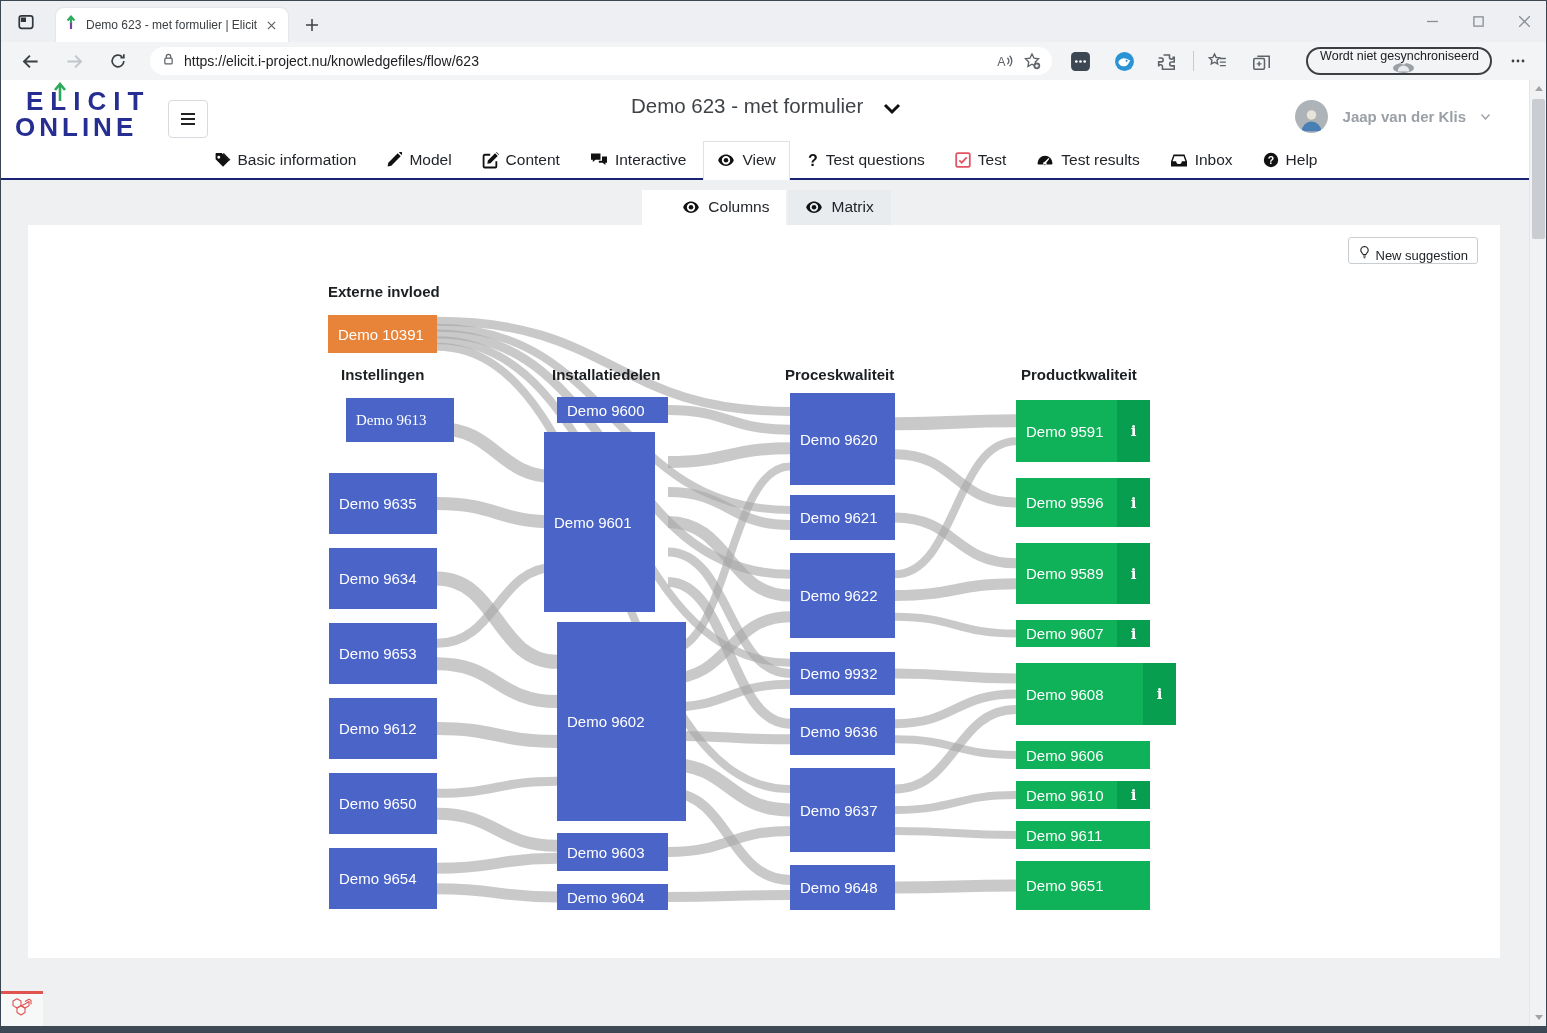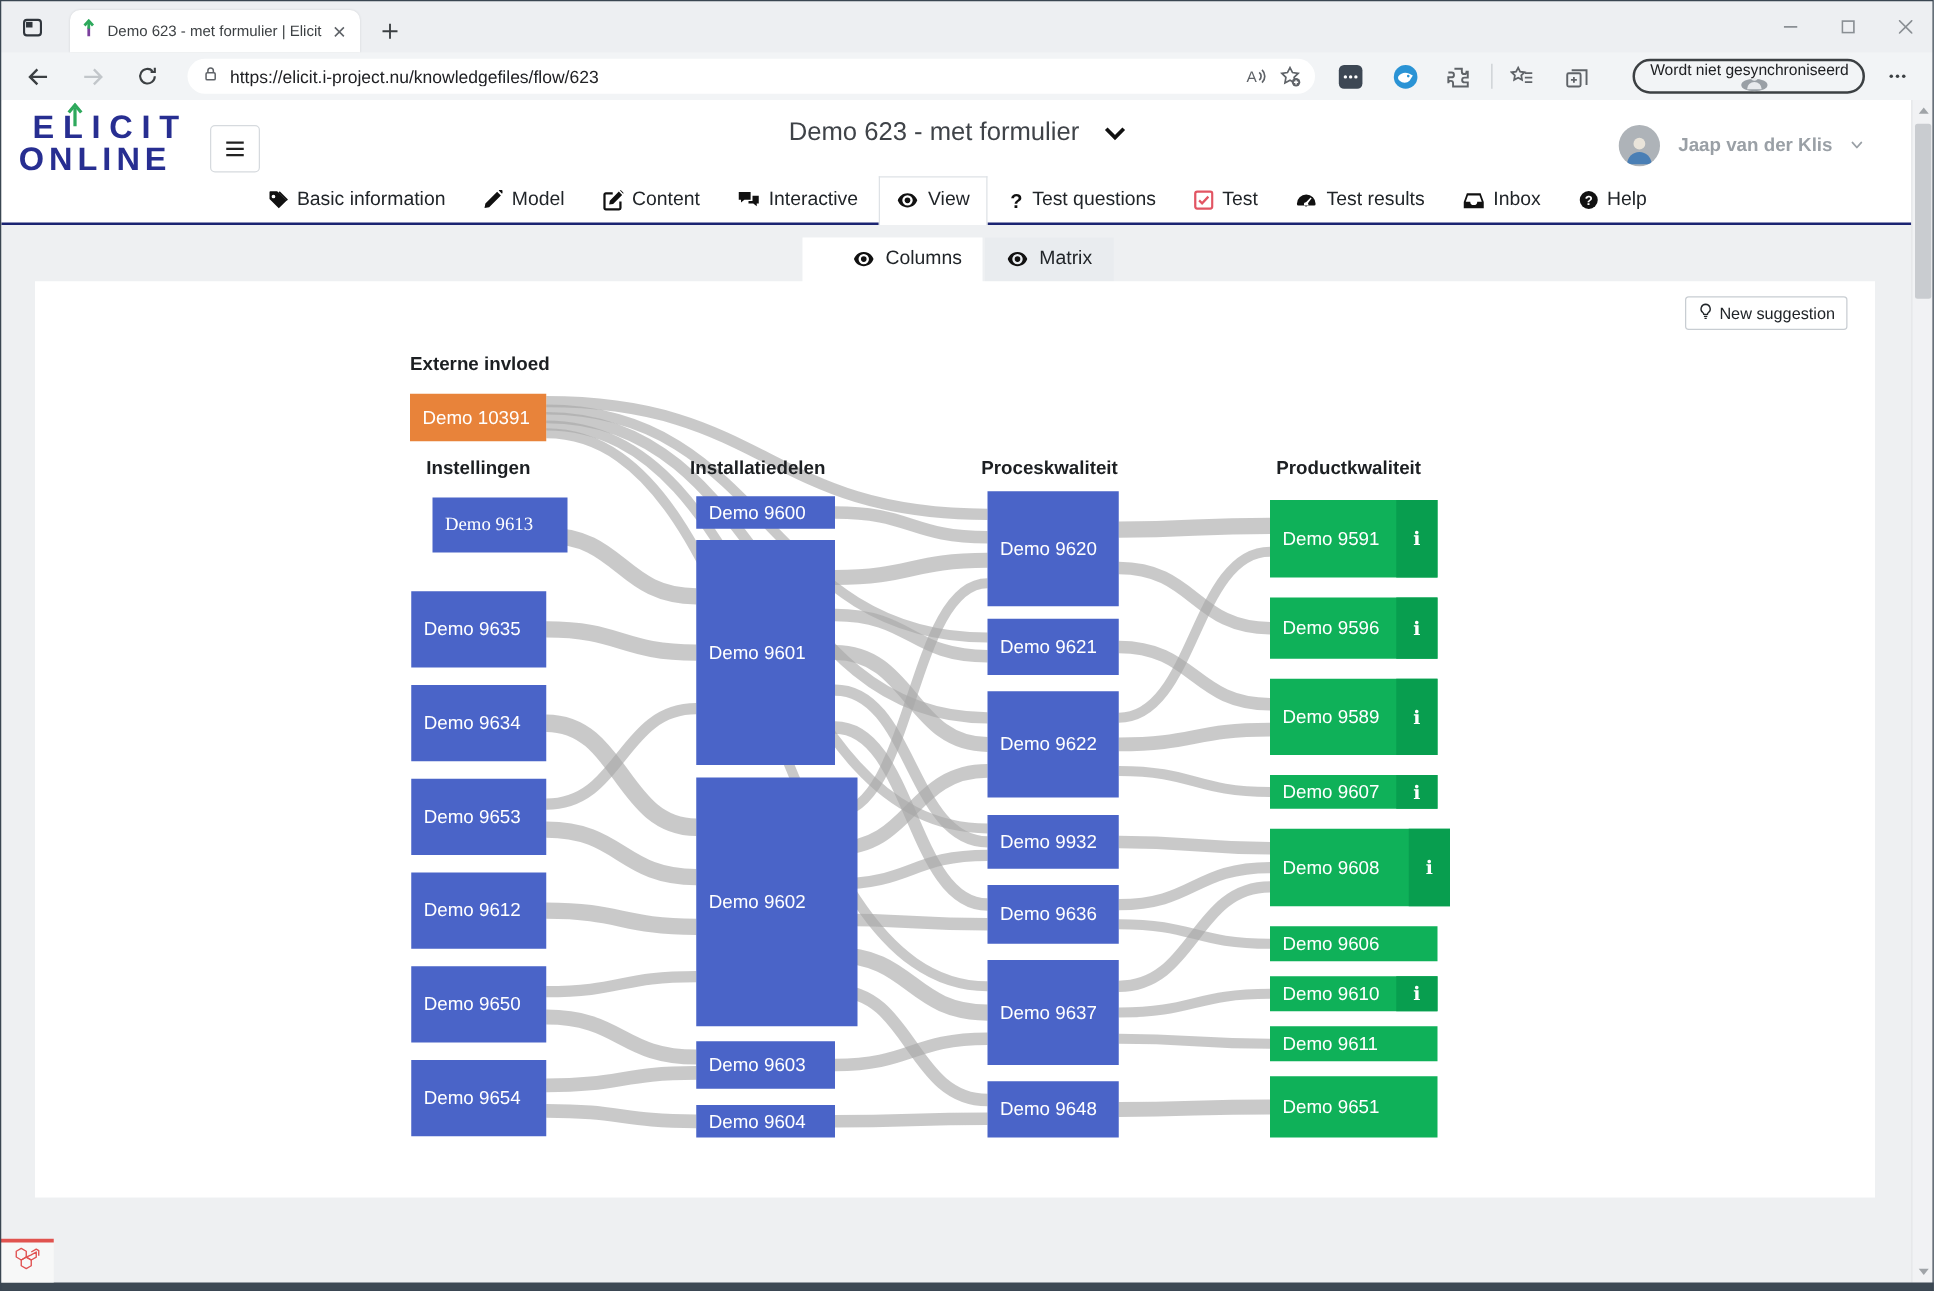--- a/index.html
+++ b/index.html
@@ -51,21 +51,21 @@
   .nav-item.active{background:#fff;border:1px solid #dee2e6;border-bottom:none;}
   .nav-ic{display:flex;align-items:center;color:#111;}
   .nav-lb{white-space:nowrap;}
 
   .subtabs{position:absolute;left:0;right:0;top:30px;display:flex;justify-content:center;align-items:flex-end;}
   .subtab{display:flex;align-items:center;gap:8px;padding:8px 17px 10px;font-size:15.5px;color:#212529;cursor:pointer;background:#e9ecef;margin-left:2px;}
   .subtab.active{background:#fff;padding-left:40px;}
 
   .panel{position:absolute;left:27px;top:65px;width:1472px;height:733px;background:#fff;}
   .suggest-btn{position:absolute;right:22px;top:12px;height:25px;border:1px solid #c8cdd2;border-radius:3px;background:#fff;
-    display:flex;align-items:center;gap:5px;padding:0 9px;font-size:13px;color:#212529;cursor:pointer;}
+    display:flex;align-items:flex-end;gap:5px;padding:0 9px;font-size:13px;color:#212529;cursor:pointer;}
 
   .diagram{position:absolute;inset:0;}
   .links-svg{position:absolute;left:0;top:0;}
   .col-title{position:absolute;font-size:15px;font-weight:bold;color:#1c1f22;white-space:nowrap;}
   .flow-node{position:absolute;display:flex;align-items:center;box-sizing:border-box;color:#fff;font-size:15px;cursor:pointer;}
   .flow-node .lbl{padding-left:10px;white-space:nowrap;position:relative;z-index:2;}
   .flow-node .info-strip{position:absolute;right:0;top:0;bottom:0;width:33px;display:flex;align-items:center;justify-content:center;
     font-family:"DejaVu Serif","Liberation Serif",serif;font-weight:bold;font-size:15px;color:#fff;}
 
   
@@ -450,21 +450,21 @@
           </div>
           <div class="flow-node" style="left: 301px; top: 548px; width: 108px; height: 61px; background: rgb(74, 100, 200);">
             <span class="lbl">Demo 9650</span>
           </div>
           <div class="flow-node" style="left: 301px; top: 623px; width: 108px; height: 61px; background: rgb(74, 100, 200);">
             <span class="lbl">Demo 9654</span>
           </div>
           <div class="flow-node" style="left: 529px; top: 172px; width: 111px; height: 26px; background: rgb(74, 100, 200);">
             <span class="lbl">Demo 9600</span>
           </div>
-          <div class="flow-node" style="left: 529px; top: 207px; width: 111px; height: 180px; background: rgb(74, 100, 200);">
+          <div class="flow-node" style="left: 516px; top: 207px; width: 111px; height: 180px; background: rgb(74, 100, 200);">
             <span class="lbl">Demo 9601</span>
           </div>
           <div class="flow-node" style="left: 529px; top: 397px; width: 129px; height: 199px; background: rgb(74, 100, 200);">
             <span class="lbl">Demo 9602</span>
           </div>
           <div class="flow-node" style="left: 529px; top: 608px; width: 111px; height: 38px; background: rgb(74, 100, 200);">
             <span class="lbl">Demo 9603</span>
           </div>
           <div class="flow-node" style="left: 529px; top: 659px; width: 111px; height: 26px; background: rgb(74, 100, 200);">
             <span class="lbl">Demo 9604</span>
@@ -499,21 +499,21 @@
             <div class="info-strip" style="background: rgb(8, 158, 79);">i</div>
           </div>
           <div class="flow-node" style="left: 988px; top: 318px; width: 134px; height: 61px; background: rgb(15, 177, 89);">
             <span class="lbl">Demo 9589</span>
             <div class="info-strip" style="background: rgb(8, 158, 79);">i</div>
           </div>
           <div class="flow-node" style="left: 988px; top: 395px; width: 134px; height: 27px; background: rgb(15, 177, 89);">
             <span class="lbl">Demo 9607</span>
             <div class="info-strip" style="background: rgb(8, 158, 79);">i</div>
           </div>
-          <div class="flow-node" style="left: 988px; top: 438px; width: 144px; height: 62px; background: rgb(15, 177, 89);">
+          <div class="flow-node" style="left: 988px; top: 438px; width: 160px; height: 62px; background: rgb(15, 177, 89);">
             <span class="lbl">Demo 9608</span>
             <div class="info-strip" style="background: rgb(8, 158, 79);">i</div>
           </div>
           <div class="flow-node" style="left: 988px; top: 516px; width: 134px; height: 28px; background: rgb(15, 177, 89);">
             <span class="lbl">Demo 9606</span>
           </div>
           <div class="flow-node" style="left: 988px; top: 556px; width: 134px; height: 28px; background: rgb(15, 177, 89);">
             <span class="lbl">Demo 9610</span>
             <div class="info-strip" style="background: rgb(8, 158, 79);">i</div>
           </div>

